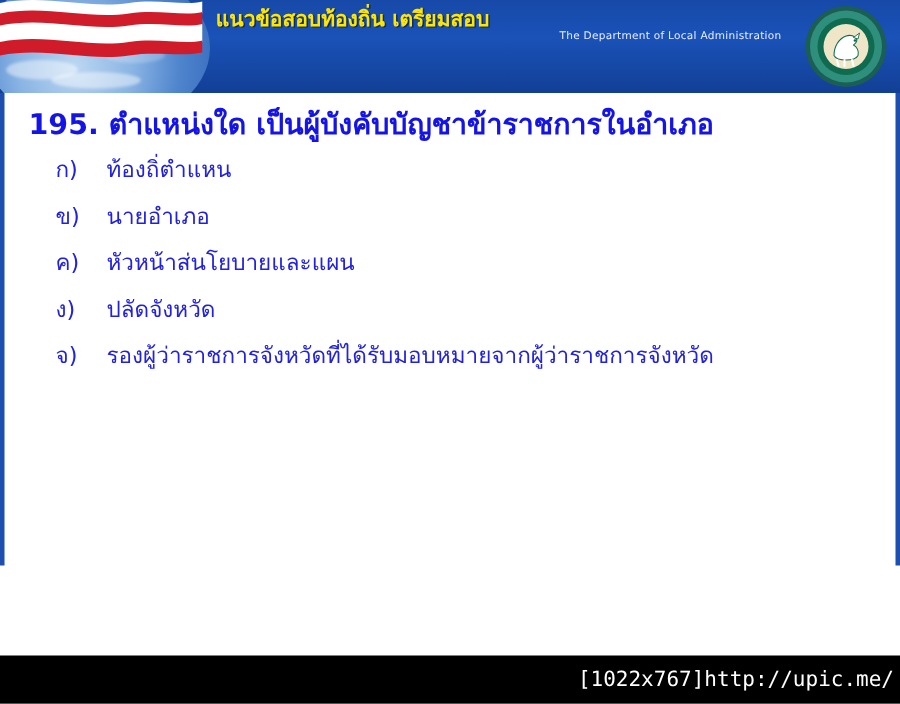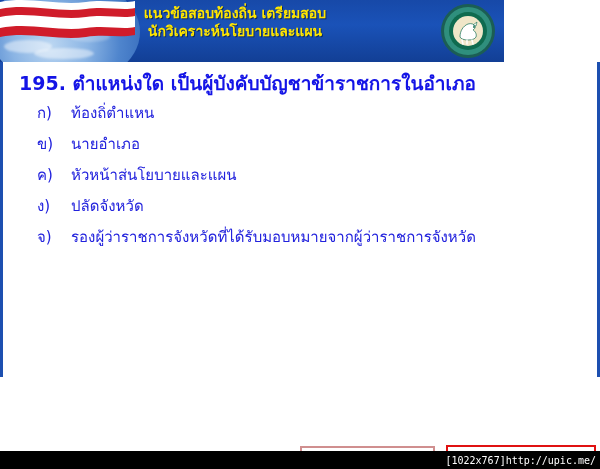--- a/index.html
+++ b/index.html
@@ -17,21 +17,21 @@
     position: relative;
     width: 600px;
     height: 469px;
     background: #ffffff;
     box-sizing: border-box;
   }
 
   
   .header {
     position: relative;
-    width: 504px;
+    width: 600px;
     height: 62px;
     background: linear-gradient(180deg, #1749a8 0%, #1a52b8 40%, #123f95 100%);
     overflow: hidden;
   }
   .sky-globe {
     position: absolute;
     left: -10px;
     top: -22px;
     width: 150px;
     height: 108px;
@@ -168,25 +168,25 @@
     border: 2px solid #e01111;
     color: #1b1bcf;
   }
 
   
   .footer {
     position: absolute;
     left: 0;
     bottom: 0;
     width: 600px;
-    height: 18px;
+    height: 32px;
     background: #000000;
     color: #ffffff;
     font-family: "DejaVu Sans Mono", "Liberation Mono", monospace;
-    font-size: 10px;
+    font-size: 14px;
     display: flex;
     align-items: center;
     justify-content: flex-end;
     padding-right: 4px;
     box-sizing: border-box;
   }
   .watermark-dims { letter-spacing: 0px; }
 </style>
 </head>
 <body>
@@ -203,24 +203,24 @@
     <svg class="flag" viewBox="0 0 135 44">
       <path d="M0,2 C30,-4 58,6 86,2 C106,-1 122,4 135,1 L135,9 C120,12 104,8 86,11 C58,15 30,5 0,11 Z" fill="#ffffff"></path>
       <path d="M0,9 C30,3 58,13 86,9 C106,6 122,11 135,8 L135,17 C120,20 104,16 86,19 C58,23 30,13 0,19 Z" fill="#d01c2a"></path>
       <path d="M0,17 C30,11 58,21 86,17 C106,14 122,19 135,16 L135,28 C120,31 104,27 86,30 C58,34 30,24 0,30 Z" fill="#ffffff"></path>
       <path d="M0,28 C30,22 58,32 86,28 C106,25 122,30 135,27 L135,35 C120,38 104,34 86,37 C58,41 30,31 0,37 Z" fill="#d01c2a"></path>
       <path d="M0,5 C22,0 44,7 62,6 L62,14 C44,15 22,8 0,13 Z" fill="#1b3e8f" opacity="0.0"></path>
     </svg>
 
     <div class="header-title">
       <span class="l1">แนวข้อสอบท้องถิ่น เตรียมสอบ</span>
-      <span class="l2">นักวิเคราะห์นโยบายและแผน</span>
     </div>
 
     <div class="dept">
+      <span class="en">The Department of Local Administration</span>
     </div>
 
     <svg class="seal" viewBox="0 0 56 56">
       <circle cx="28" cy="28" r="27" fill="#1b5e54"></circle>
       <circle cx="28" cy="28" r="24" fill="#2f8f7d"></circle>
       <circle cx="28" cy="28" r="19" fill="#0f6b4f"></circle>
       <circle cx="28" cy="28" r="15" fill="#efe6c8"></circle>
       <path d="M20,34 C20,28 23,23 28,21 C31,20 34,21 35,23 C36,25 34,26 33,27 C35,28 37,31 36,34 C35,36 32,37 28,37 C24,37 21,36 20,34 Z" fill="#ffffff" stroke="#0f6b4f" stroke-width="0.7"></path>
       <path d="M33,22 L37,19 L36,23 Z" fill="#ffffff" stroke="#0f6b4f" stroke-width="0.6"></path>
       <circle cx="34" cy="24" r="0.9" fill="#0f6b4f"></circle>

